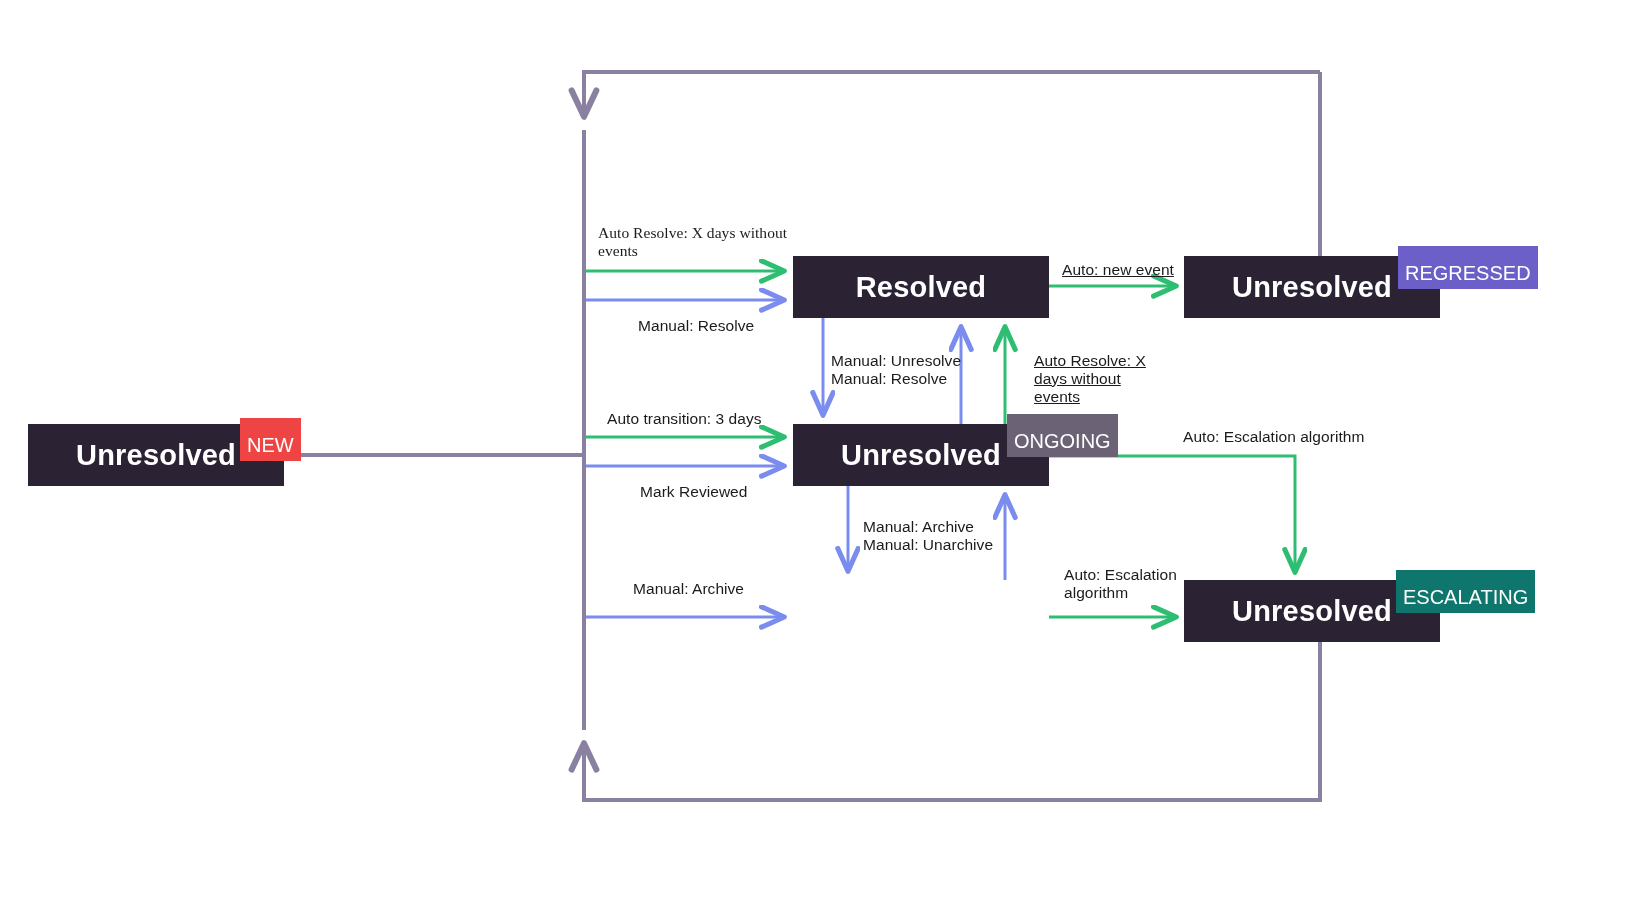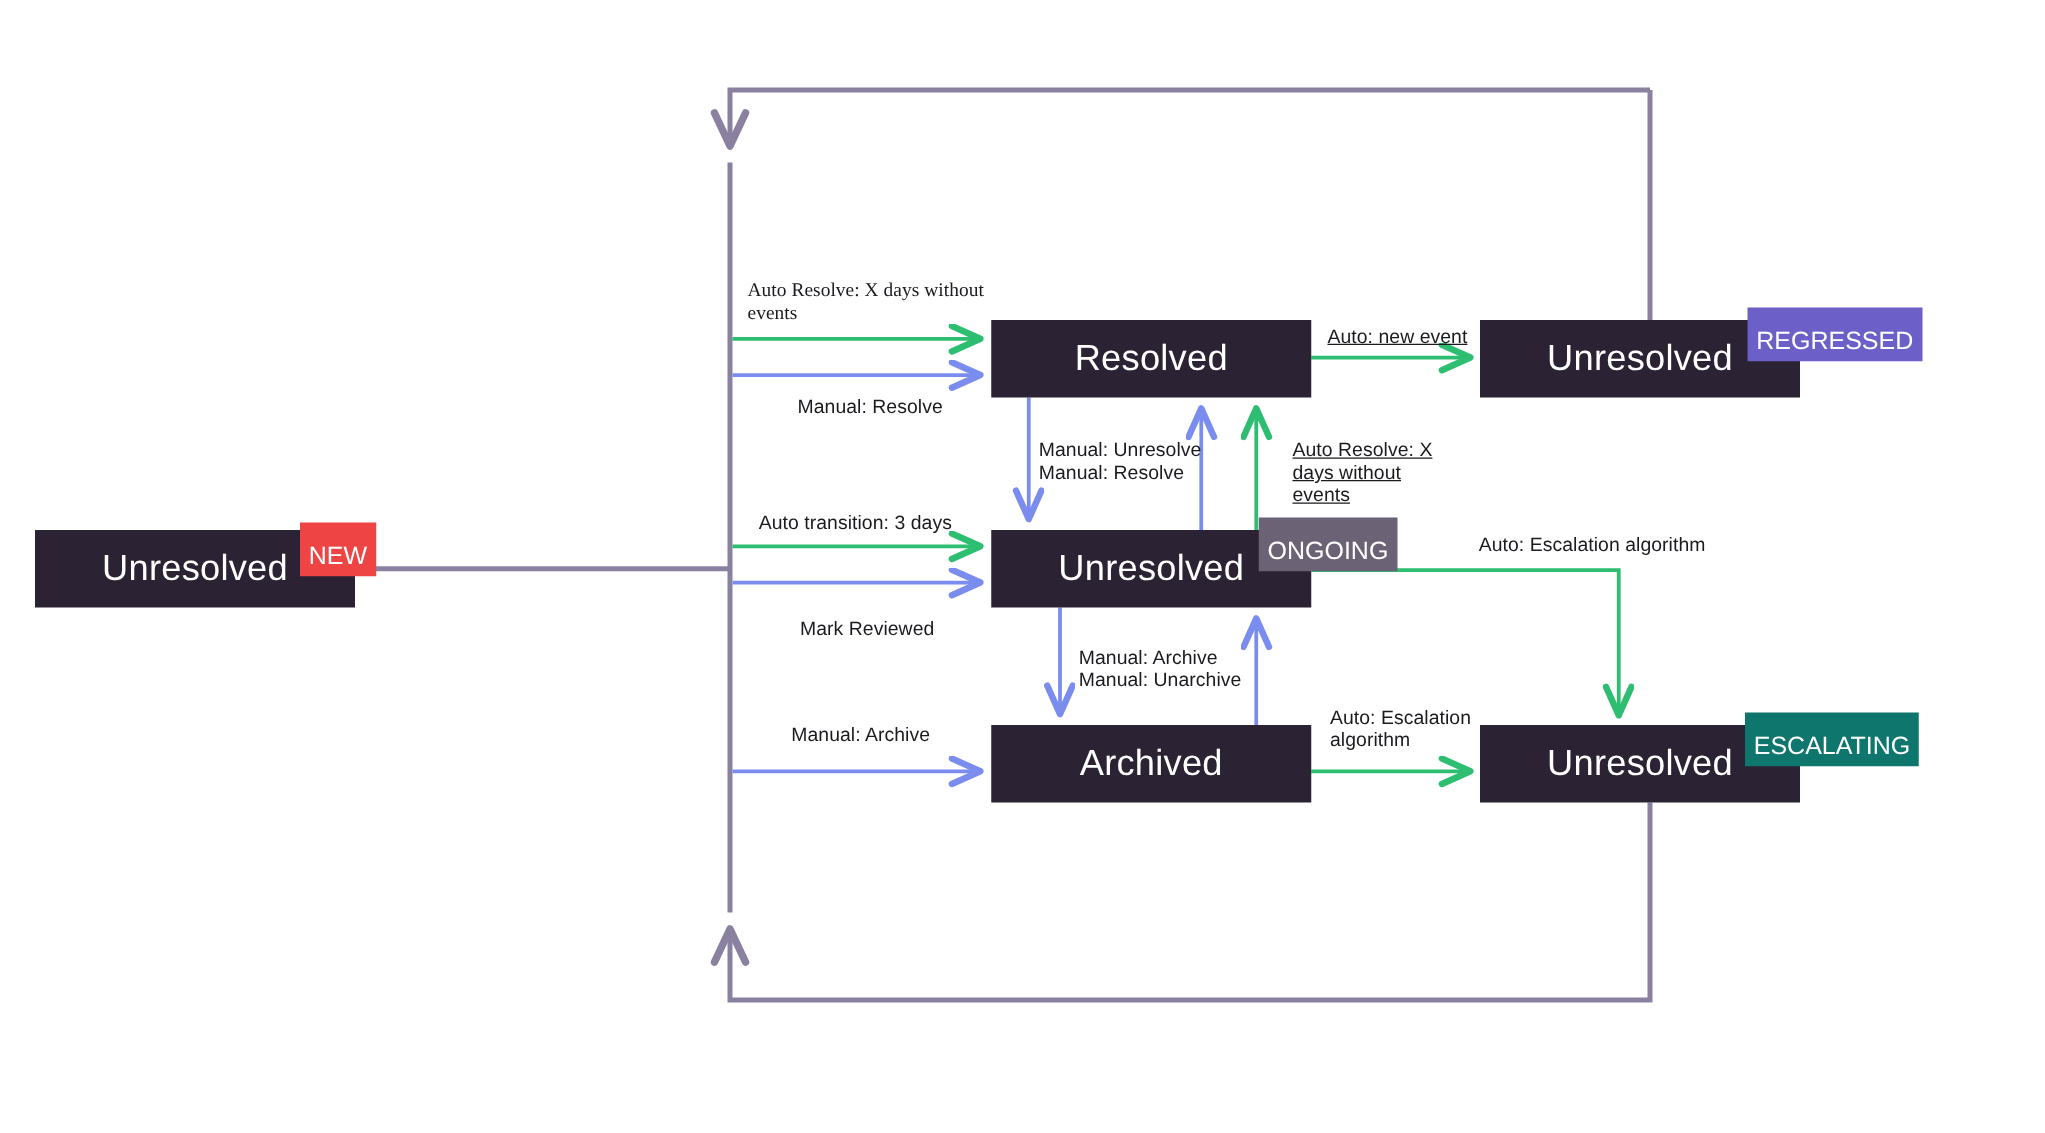--- a/index.html
+++ b/index.html
@@ -31,21 +31,21 @@
     position: absolute;
     background: #2B2233;
     display: flex;
     align-items: center;
     justify-content: center;
     box-sizing: border-box;
   }
   .node-label {
     color: #ffffff;
     font-size: 29px;
-    font-weight: 400;
+    font-weight: 700;
     letter-spacing: 0.2px;
     line-height: 1;
     white-space: nowrap;
   }
   .badge {
     position: absolute;
     color: #ffffff;
     font-size: 20px;
     line-height: 1;
     padding: 17px 7px 6px 7px;
@@ -117,23 +117,20 @@
   </div>
   <div class="node" style="left:793px; top:256px; width:256px; height:62px;">
     <span class="node-label">Resolved</span>
   </div>
   <div class="node" style="left:1184px; top:256px; width:256px; height:62px;">
     <span class="node-label">Unresolved</span>
   </div>
   <div class="node" style="left:793px; top:424px; width:256px; height:62px;">
     <span class="node-label">Unresolved</span>
   </div>
-  <div class="node" style="left:793px; top:580px; width:256px; height:62px;">
-    <span class="node-label">Archived</span>
-  </div>
   <div class="node" style="left:1184px; top:580px; width:256px; height:62px;">
     <span class="node-label">Unresolved</span>
   </div>
 
   <div class="badge" style="left:240px; top:418px; background:#ef4444;">
     <span>NEW</span>
   </div>
   <div class="badge" style="left:1398px; top:246px; background:#6C5FC7;">
     <span>REGRESSED</span>
   </div>
@@ -147,21 +144,21 @@
   <div class="edge-label" style="left:598px; top:224px;font-family:Liberation Serif, serif;">Auto Resolve: X days without
 events</div>
   <div class="edge-label" style="left:638px; top:317px;">Manual: Resolve</div>
   <div class="edge-label" style="left:1062px; top:261px;text-decoration:underline;">Auto: new event</div>
   <div class="edge-label" style="left:831px; top:352px;">Manual: Unresolve
 Manual: Resolve</div>
   <div class="edge-label" style="left:1034px; top:352px;text-decoration:underline;">Auto Resolve: X
 days without
 events</div>
   <div class="edge-label" style="left:607px; top:410px;">Auto transition: 3 days</div>
-  <div class="edge-label" style="left:640px; top:483px;margin-top:12px;">Mark Reviewed</div>
+  <div class="edge-label" style="left:640px; top:483px;">Mark Reviewed</div>
   <div class="edge-label" style="left:1183px; top:428px;">Auto: Escalation algorithm</div>
   <div class="edge-label" style="left:863px; top:518px;">Manual: Archive
 Manual: Unarchive</div>
   <div class="edge-label" style="left:633px; top:580px;">Manual: Archive</div>
   <div class="edge-label" style="left:1064px; top:566px;">Auto: Escalation
 algorithm</div>
 
 </div>
 
 </body></html>

